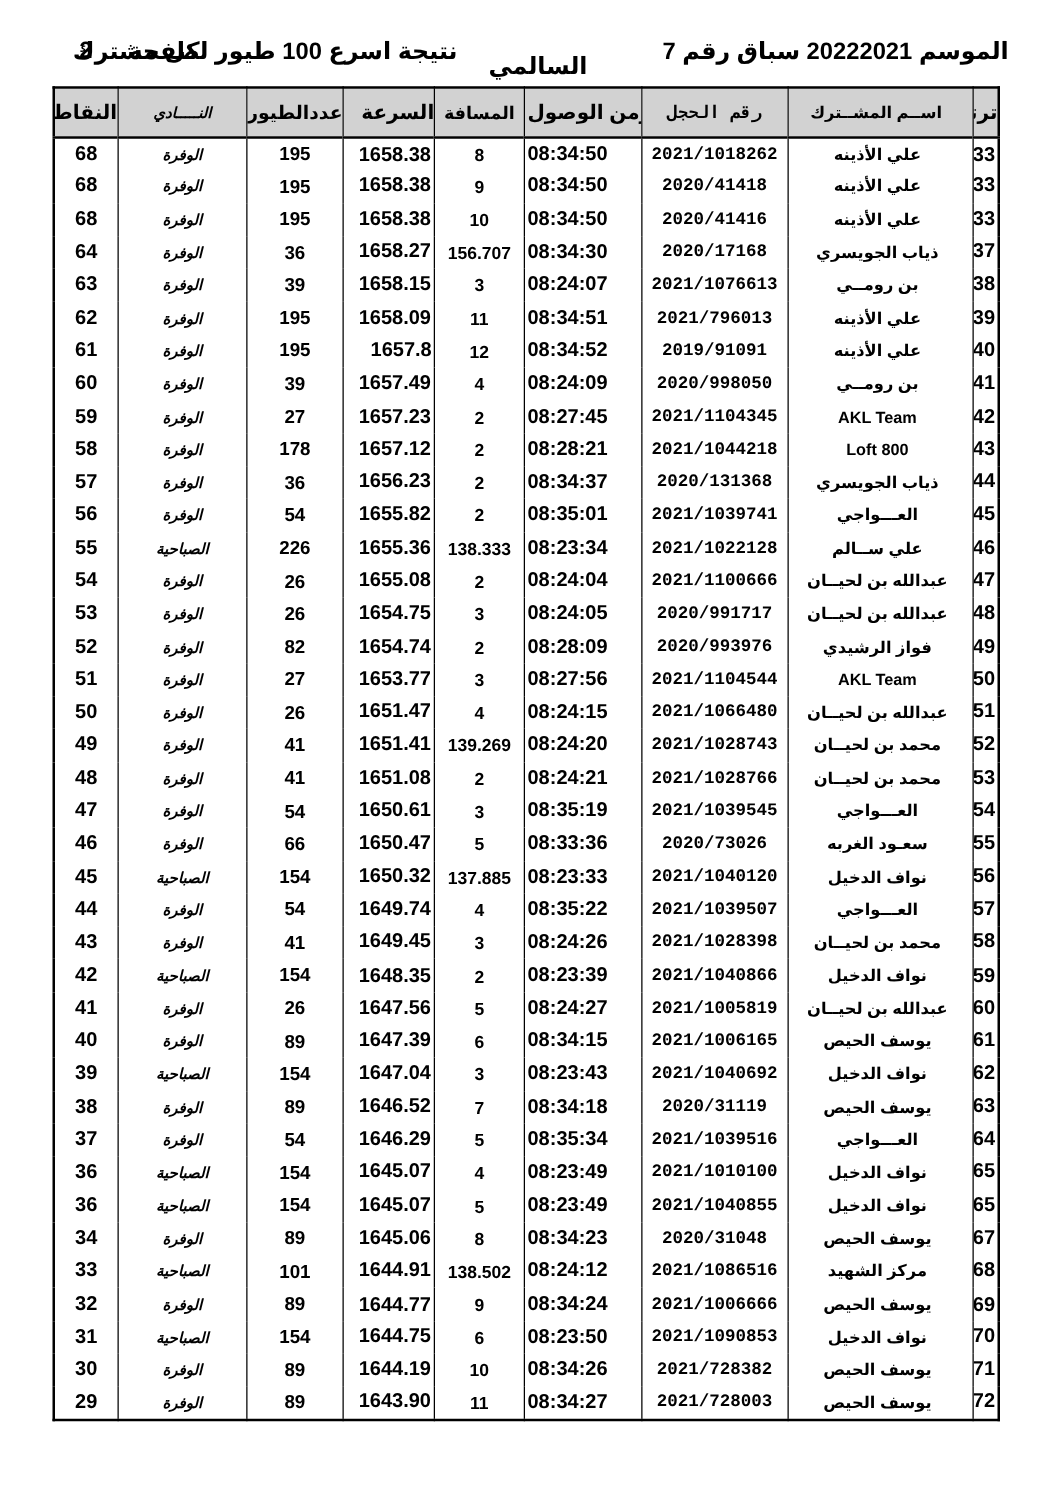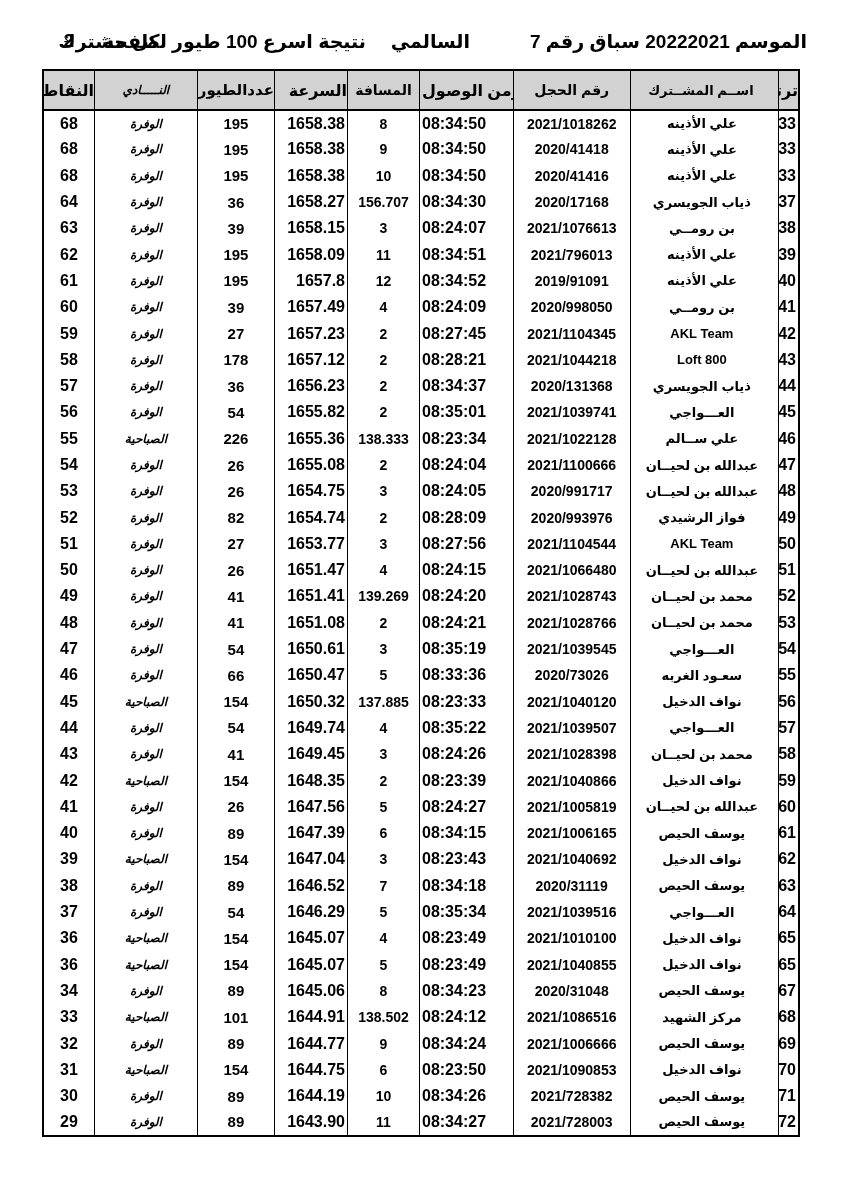--- a/index.html
+++ b/index.html
@@ -10,21 +10,21 @@
     font-weight: bold;
     color: #000;
     overflow: hidden;
   }
   .page { position: relative; width: 848px; height: 1200px; }
 
   
   .title-bar { position: absolute; top: 30px; left: 0; right: 0; height: 34px; font-size: 19px; }
   .title-bar span { position: absolute; top: 0; white-space: nowrap; direction: rtl; }
   .t-season   { right: 41px; }
-  .t-race     { right: 378px; }
+  .t-race     { right: 378px; margin-top: 12px; }
   .t-result   { right: 482px; text-align: right; }
   .t-pagelbl  { right: 688px; }
   .t-pagenum  { right: 774px; }
 
   
   .table-wrap { position: absolute; top: 69px; left: 42px; }
   table.results {
     direction: rtl;
     border-collapse: collapse;
     table-layout: fixed;
@@ -49,21 +49,21 @@
     padding: 0 2px;
     text-align: center;
     vertical-align: middle;
     white-space: nowrap;
     overflow: hidden;
     font-weight: bold;
   }
   
   .col-rank            { width: 20px;  font-size: 16px; }
   .col-participant-name{ width: 144px; font-size: 13px; text-align: center; padding-right: 7px; margin-left: 48px; }
-  .col-ring-number     { width: 114px; font-size: 14px; }
+  .col-ring-number     { width: 114px; font-size: 14px; font-family: Liberation Mono, monospace; }
   .col-arrival-time    { width: 91px;  font-size: 16px; text-align: left; padding-left: 2px; direction: ltr; }
   .col-distance        { width: 70px;  font-size: 14px; }
   .col-speed           { width: 71px;  font-size: 16px; padding-left: 46px; }
   .col-bird-count      { width: 75px;  font-size: 15px; margin-top: 45px; }
   .col-club            { width: 100px; font-size: 12px; font-style: italic; }
   .col-points          { width: 50px;  font-size: 16px; margin-top: 32px; }
 </style>
 </head>
 <body>
 

